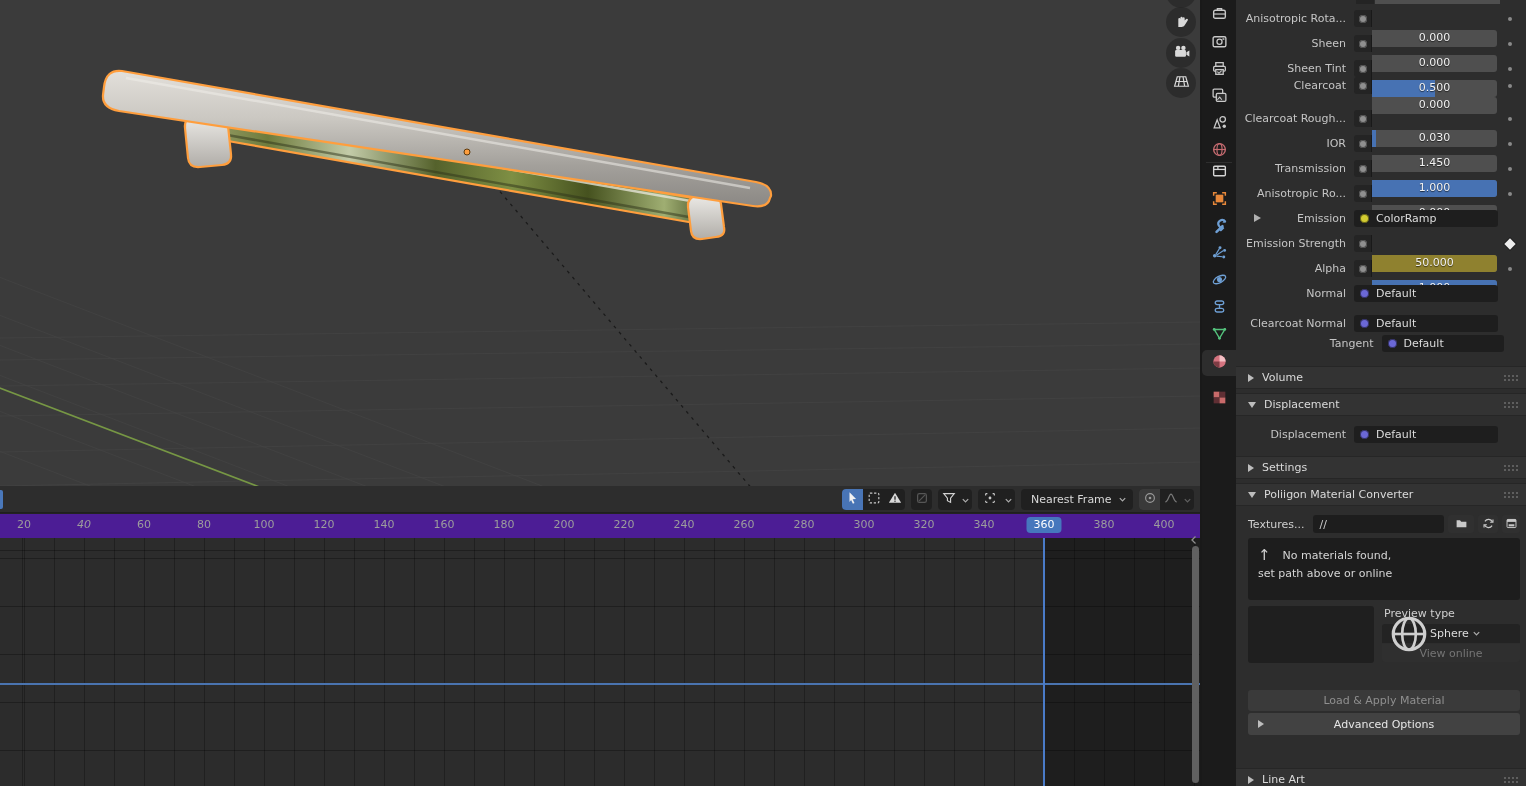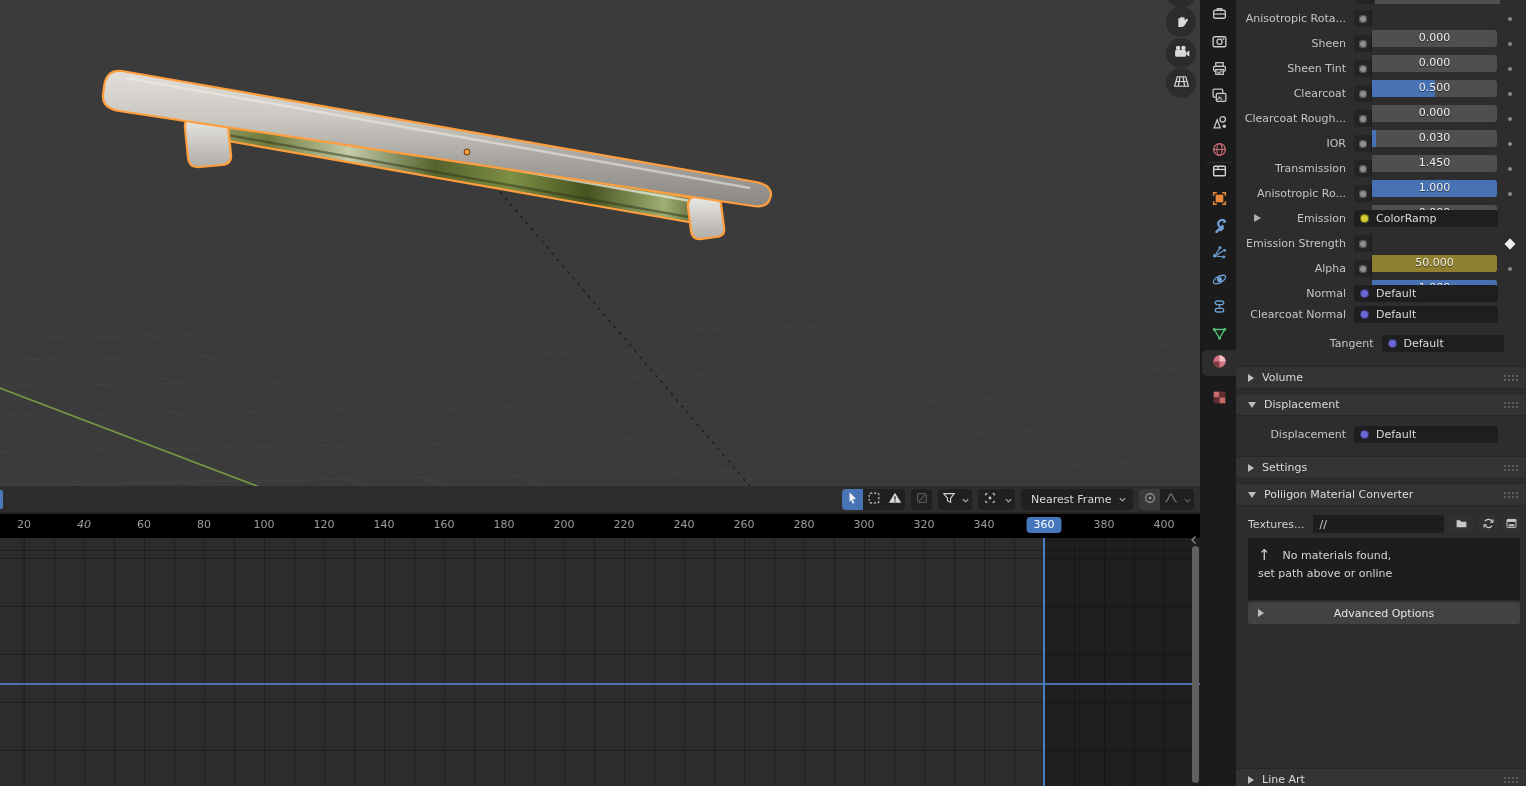--- a/index.html
+++ b/index.html
@@ -21,21 +21,21 @@
   #tl-blue-sliver { position:absolute; left:0; top:4px; width:3px; height:19px; background:#4a78bb; border-radius:0 2px 2px 0; }
   #tl-tools { position:absolute; right:8px; top:3px; height:21px; display:flex; gap:6px; align-items:flex-start; }
   .btn-group { display:flex; height:21px; background:#202020; border-radius:4px; overflow:hidden; align-items:stretch; }
   .tl-btn { width:21px; display:flex; align-items:center; justify-content:center; }
   .tl-btn svg { width:14px; height:14px; }
   .tl-btn.active { background:#4874b5; }
   .tl-chev { width:13px; display:flex; align-items:center; justify-content:center; }
   .tl-chev svg { width:9px; height:9px; }
   #snap-dropdown { width:112px; display:flex; align-items:center; padding:0 6px 0 10px; }
   #snap-dropdown .lbl { flex:1; font-size:11px; color:#d8d8d8; }
-  #tl-ruler { position:absolute; left:0; top:28px; width:100%; height:24px; background:#000000; }
+  #tl-ruler { position:absolute; left:0; top:28px; width:100%; height:24px; background:#4c1d95; }
   .tick { position:absolute; top:4px; transform:translateX(-50%); font-size:11px; color:#9d9d9d; }
   #frame-badge { position:absolute; top:3px; transform:translateX(-50%); background:#4677bd; color:#fff;
                  font-size:11px; padding:1px 7px 2px; border-radius:4px; }
   #tl-collapse { position:absolute; right:3px; top:44px; color:#8f8f8f; z-index:5; }
   #tl-grid { position:absolute; left:0; top:52px; width:100%; height:248px; background-color:#2c2c2c;
     background-image:
       repeating-linear-gradient(90deg, rgba(0,0,0,.28) 0 1px, transparent 1px 30px),
       repeating-linear-gradient(180deg, rgba(0,0,0,.30) 0 1px, transparent 1px 48px);
     background-position:24px 20px; }
   #tl-outrange { position:absolute; left:1044px; top:0; right:0; height:100%; background:rgba(0,0,0,.30); }
@@ -471,21 +471,21 @@
               <i></i>
             </div>
             <div class="slider">
               <div class="fill" style="width:50%;background:#4772b3"></div>
               <div class="val">0.500</div>
             </div>
             <div class="rind">
               <div class="dot"></div>
             </div>
           </div>
-          <div class="prow" style="top: 75px;">
+          <div class="prow" style="top: 67px;">
             <div class="plbl">Clearcoat</div>
             <div class="socket">
               <i></i>
             </div>
             <div class="slider">
               <div class="fill" style="width:0%;background:#4772b3"></div>
               <div class="val">0.000</div>
             </div>
             <div class="rind">
               <div class="dot"></div>
@@ -578,21 +578,21 @@
             </div>
           </div>
           <div class="prow" style="top: 275px;">
             <div class="plbl">Normal</div>
             <div class="nodebtn">
               <i style="background:#6b68d6"></i>
               <span>Default</span>
             </div>
             <div class="rind"></div>
           </div>
-          <div class="prow" style="top: 296px;">
+          <div class="prow" style="top: 305px;">
             <div class="plbl">Clearcoat Normal</div>
             <div class="nodebtn">
               <i style="background:#6b68d6"></i>
               <span>Default</span>
             </div>
             <div class="rind"></div>
           </div>
           <div class="prow" style="top: 325px; padding-left: 44px;">
             <div class="plbl">Tangent</div>
             <div class="nodebtn">
@@ -660,20 +660,47 @@
                 </svg></span>
             </div>
         </div>
         <div id="mat-list">
           <div class="l1">
             <span class="arrow">↑</span>
             <span>No materials found,</span>
           </div>
           <div class="l2">set path above or online</div>
         </div>
+        <div id="prev-row">
+          <div id="thumb"></div>
+          <div id="prev-right">
+            <div id="prev-type-lbl">Preview type</div>
+            <div id="prev-dd">
+              <span class="sph" style="display:inline-flex">
+                  <svg viewBox="0 0 16 16">
+                    <circle cx="8" cy="8" r="6" fill="none" stroke="#cfcfcf" stroke-width="1.2"></circle>
+                    <ellipse cx="8" cy="8" rx="2.6" ry="6" fill="none" stroke="#cfcfcf" stroke-width="1"></ellipse>
+                    <line x1="2" y1="8" x2="14" y2="8" stroke="#cfcfcf" stroke-width="1"></line>
+                  </svg>
+                </span>
+              <span>Sphere</span>
+              <span style="width:9px;height:9px;display:inline-flex">
+                  <svg viewBox="0 0 10 10">
+                    <path d="M2 3.5 L5 6.5 L8 3.5" fill="none" stroke="#aaaaaa" stroke-width="1.4"></path>
+                  </svg>
+                </span>
+            </div>
+            <div id="view-online">
+              <span>View online</span>
+            </div>
+          </div>
+        </div>
+        <div id="load-apply">
+          <span>Load &amp; Apply Material</span>
+        </div>
         <div id="adv-opts">
           <div class="tri right"></div>
           <span>Advanced Options</span>
         </div>
       </div>
 
       <div class="sechdr" style="top:768px">
         <div class="tri right"></div>
         <span>Line Art</span>
         <div class="grip"></div>

